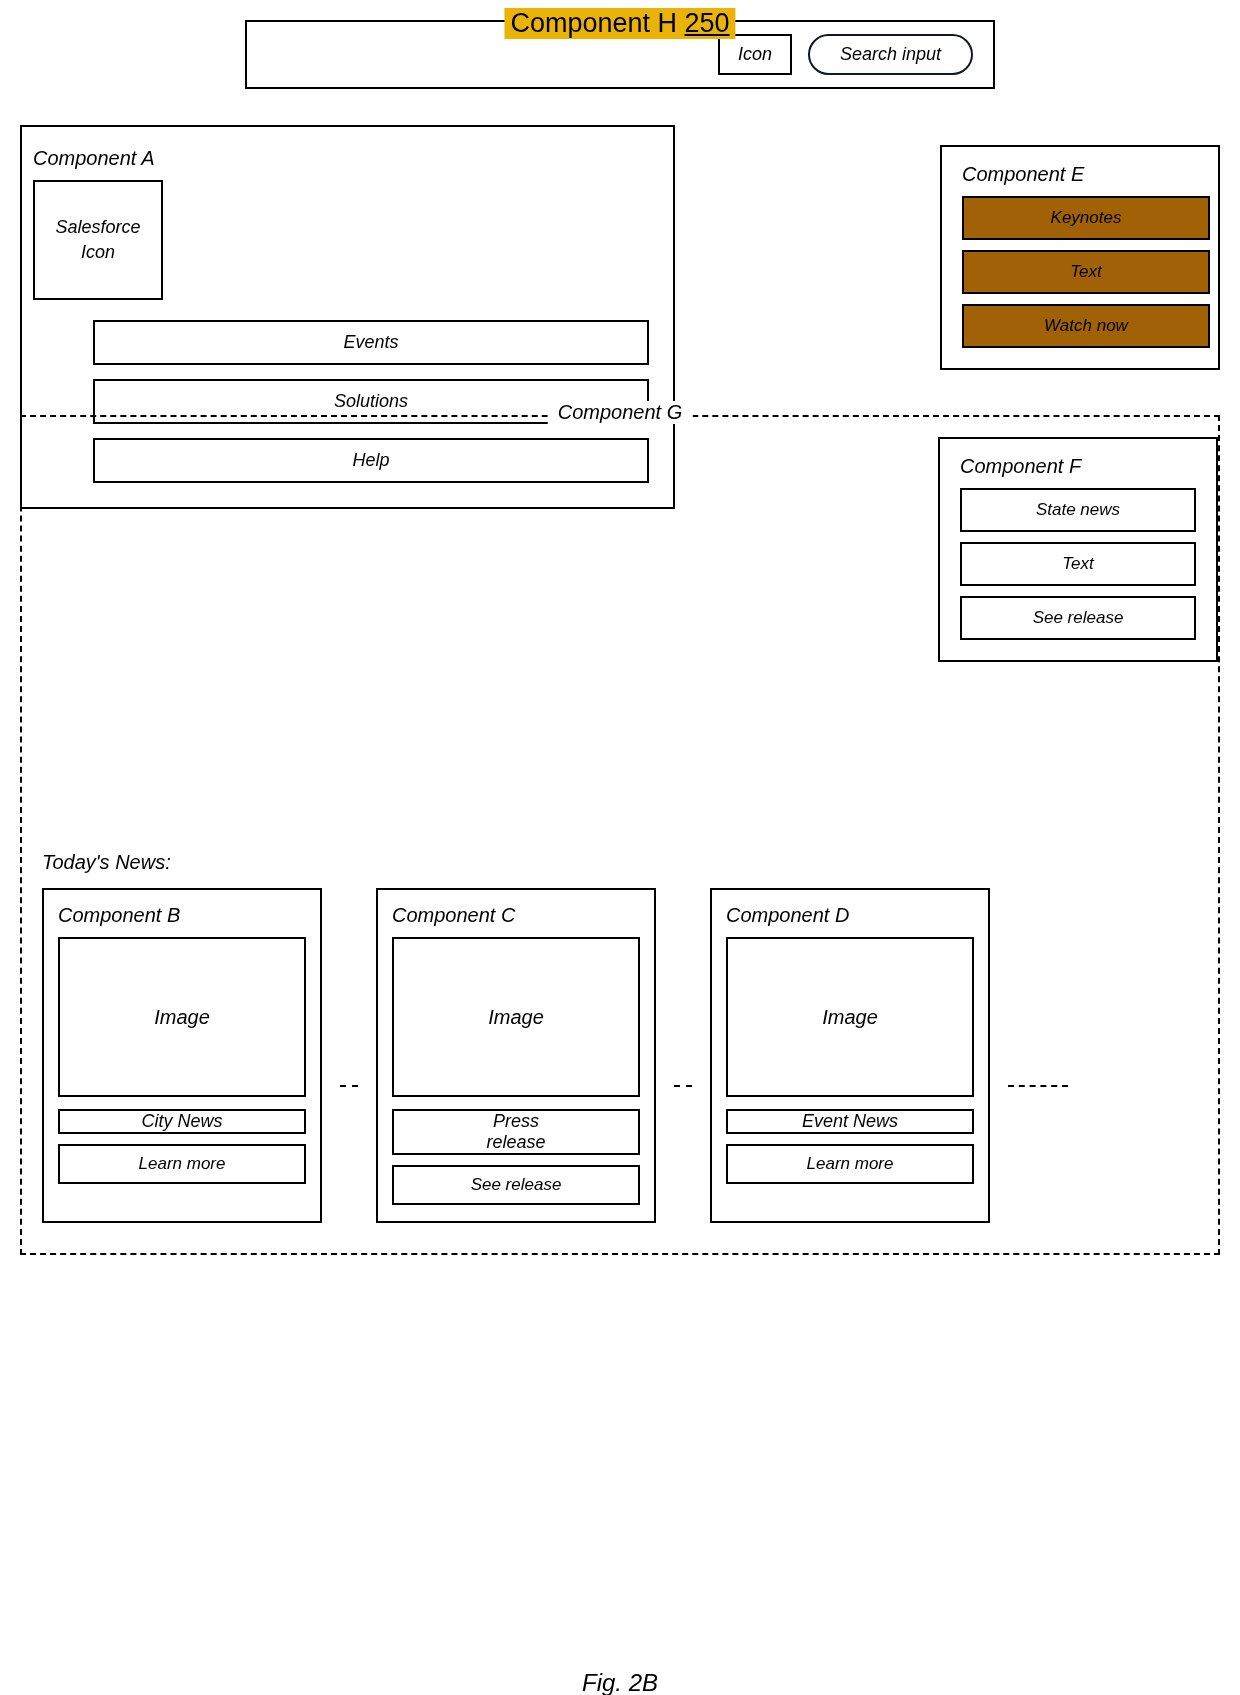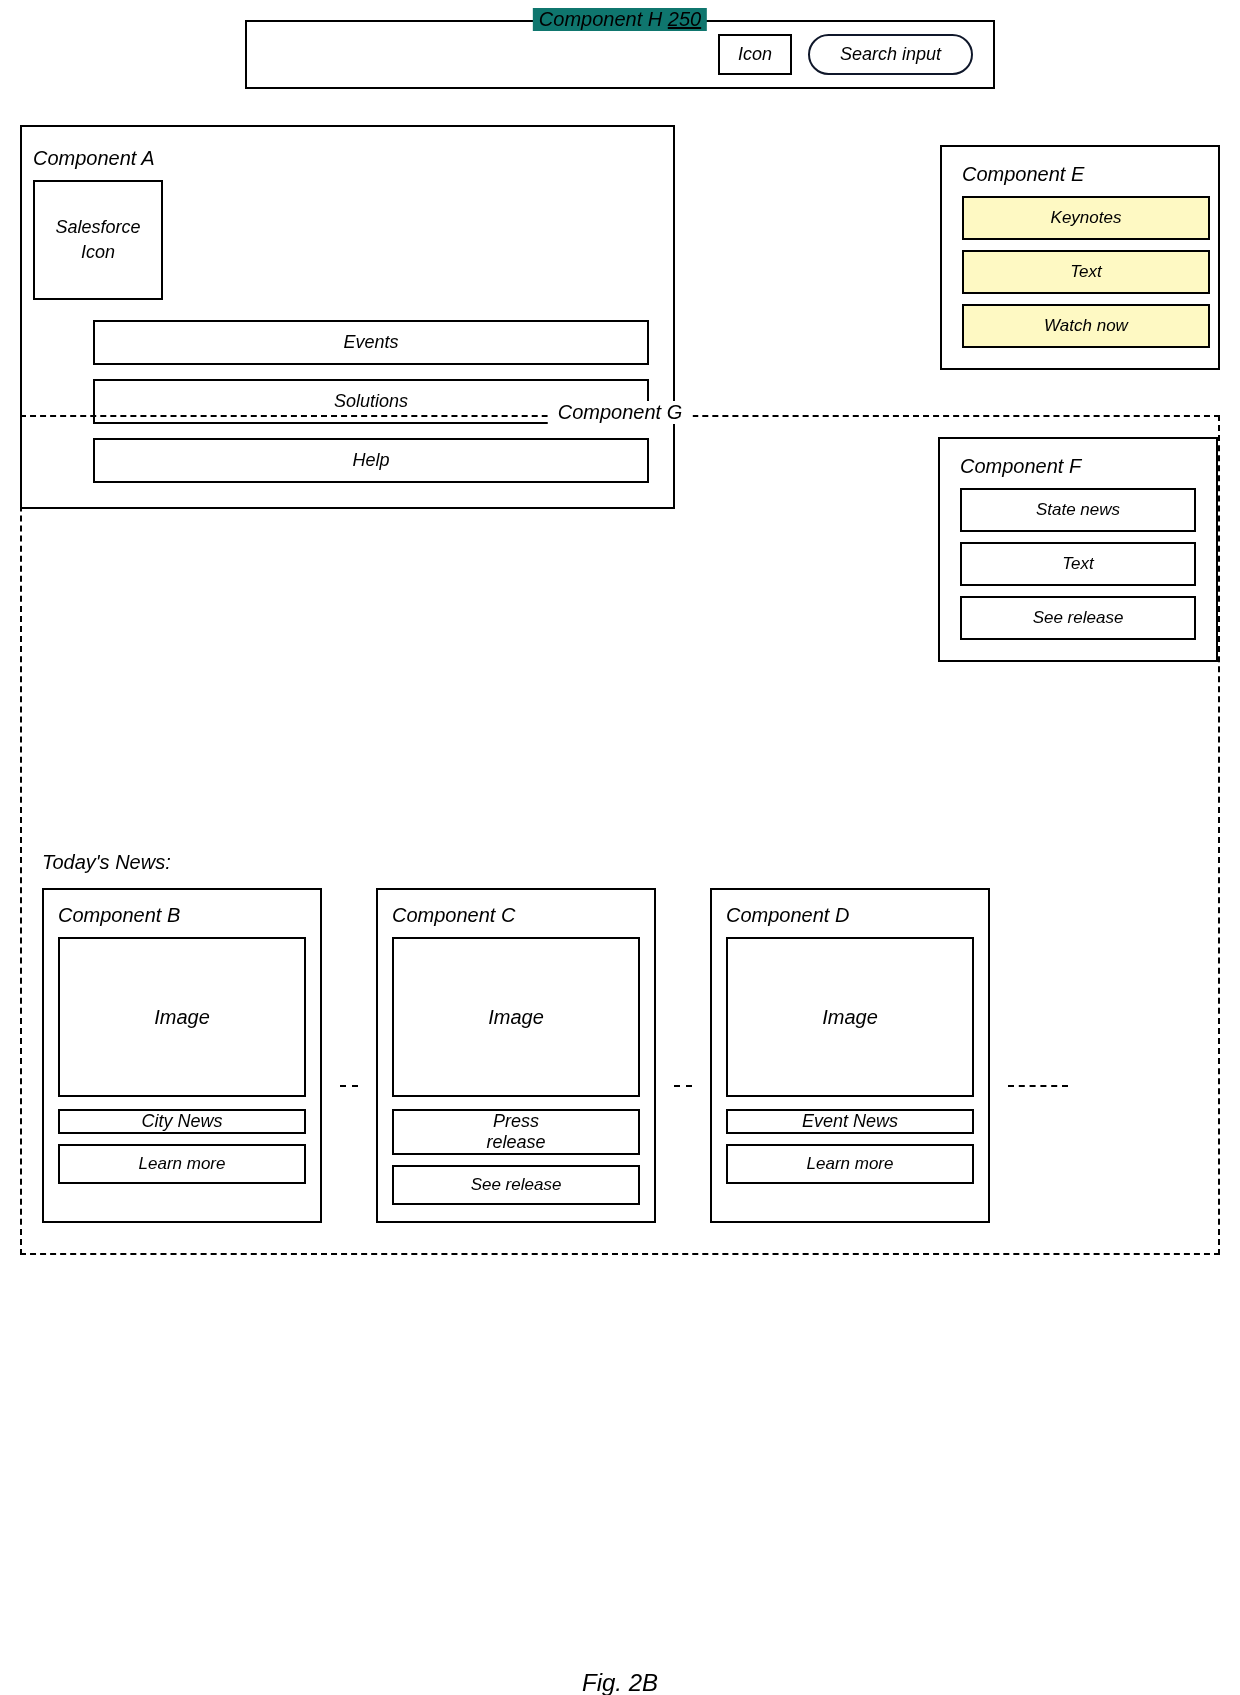--- a/index.html
+++ b/index.html
@@ -28,24 +28,23 @@
       gap: 16px;
       width: 750px;
       margin: 0 auto 18px auto;
       position: relative;
     }
     .component-h-label {
       position: absolute;
       top: -14px;
       left: 50%;
       transform: translateX(-50%);
-      background: #0f766e;
+      background: #eab308;
       padding: 0 6px;
-      font-style: italic;
-      font-size: 20px;
+      font-size: 27px;
       white-space: nowrap;
     }
     .component-h-label .underline {
       text-decoration: underline;
     }
     .icon-box {
       border: 2px solid #000;
       padding: 8px 18px;
       font-style: italic;
       font-size: 18px;
@@ -103,21 +102,21 @@
       width: 280px;
       position: absolute;
       top: 20px;
       right: 0;
     }
     .component-e .sub-btn {
       border: 2px solid #000;
       padding: 10px 16px;
       font-style: italic;
       font-size: 17px;
-      background: #fef9c3;
+      background: #a16207;
       cursor: pointer;
       width: 100%;
       text-align: center;
       margin-bottom: 10px;
     }
     .component-e .sub-btn:last-child {
       margin-bottom: 0;
     }
 
     

